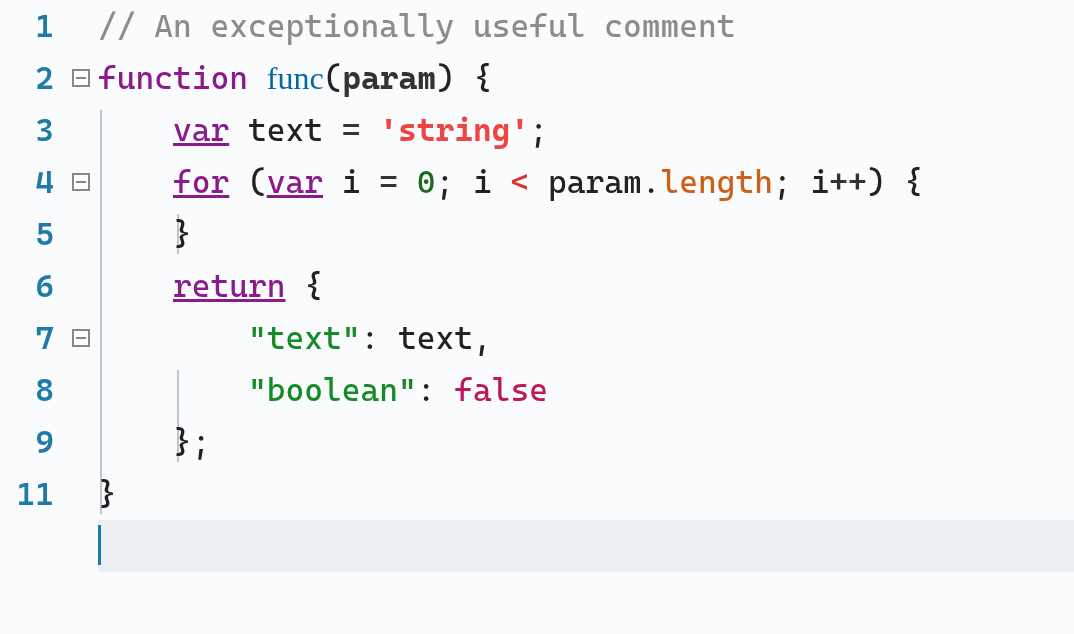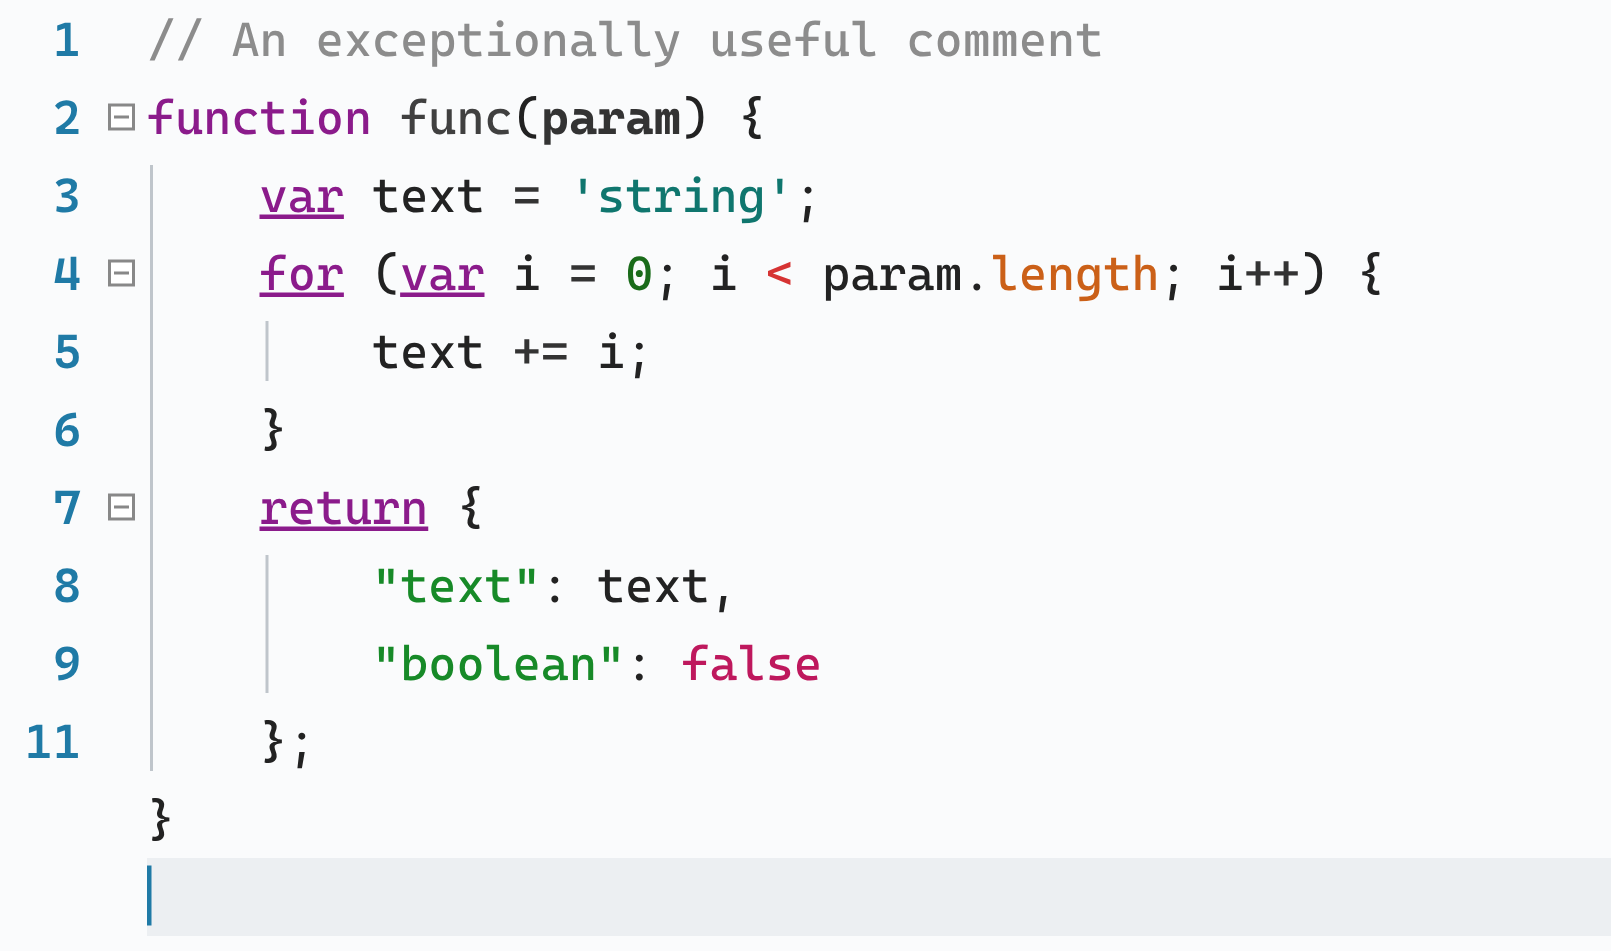--- a/index.html
+++ b/index.html
@@ -16,25 +16,25 @@
   .foldbox::before{content:"";position:absolute;left:2px;right:2px;top:50%;height:2px;background:#888;transform:translateY(-50%);}
   .code{flex:1;position:relative;}
   .line{height:52px;line-height:52px;white-space:pre;position:relative;}
   .line.cur{background:#eceff2;}
   .cursor{display:inline-block;width:3px;height:40px;background:#1f7aa6;vertical-align:-8px;}
   .indent-guide{position:absolute;width:2px;background:#bfc5cb;pointer-events:none;}
   
   .c-comment{color:#8c8c8c;}
   .c-kw{color:#8b1b8b;text-decoration:underline;}
   .c-kw2{color:#8b1b8b;text-align:right;}
-  .c-fn{color:#404040;}
+  .c-fn{color:#0369a1;font-family:Liberation Serif, serif;}
   .c-def{color:#333;font-weight:bold;}
   .c-op{color:#333;}
   .c-op-red{color:#d63333;}
-  .c-str{color:#0f766e;}
+  .c-str{color:#ef4444;font-weight:bold;}
   .c-num{color:#1a6b1a;}
   .c-prop{color:#cb6018;}
   .c-key{color:#178a28;}
   .c-bool{color:#be185d;}
 </style>
 </head>
 <body>
 
 <div class="editor">
   <div class="gutter" id="gutter">
@@ -70,21 +70,20 @@
       <div class="foldcell"></div>
     </div>
   <div class="code" id="code">
       <div class="indent-guide" style="left: 2px; top: 110px; height: 404px;"></div>
       <div class="indent-guide" style="left: 78.8px; top: 214px; height: 40px;"></div>
       <div class="indent-guide" style="left: 78.8px; top: 370px; height: 92px;"></div>
       <div class="line"><span class="c-comment">// An exceptionally useful comment</span></div>
       <div class="line"><span class="c-kw2">function</span><span> </span><span class="c-fn">func</span><span>(</span><span class="c-def">param</span><span>) {</span></div>
       <div class="line"><span>    </span><span class="c-kw">var</span><span> text </span><span class="c-op">=</span><span> </span><span class="c-str">'string'</span><span>;</span></div>
       <div class="line"><span>    </span><span class="c-kw">for</span><span> (</span><span class="c-kw">var</span><span> i </span><span class="c-op">=</span><span> </span><span class="c-num">0</span><span>; i </span><span class="c-op-red">&lt;</span><span> param.</span><span class="c-prop">length</span><span>; i</span><span class="c-op">++</span><span>) {</span></div>
-      <div class="line"><span>        text </span><span class="c-op">+=</span><span> i;</span></div>
       <div class="line"><span>    }</span></div>
       <div class="line"><span>    </span><span class="c-kw">return</span><span> {</span></div>
       <div class="line"><span>        </span><span class="c-key">"text"</span><span>: text,</span></div>
       <div class="line"><span>        </span><span class="c-key">"boolean"</span><span>: </span><span class="c-bool">false</span></div>
       <div class="line"><span>    };</span></div>
       <div class="line"><span>}</span></div>
       <div class="line cur"><span class="cursor"></span></div>
     </div>
 </div>
 

